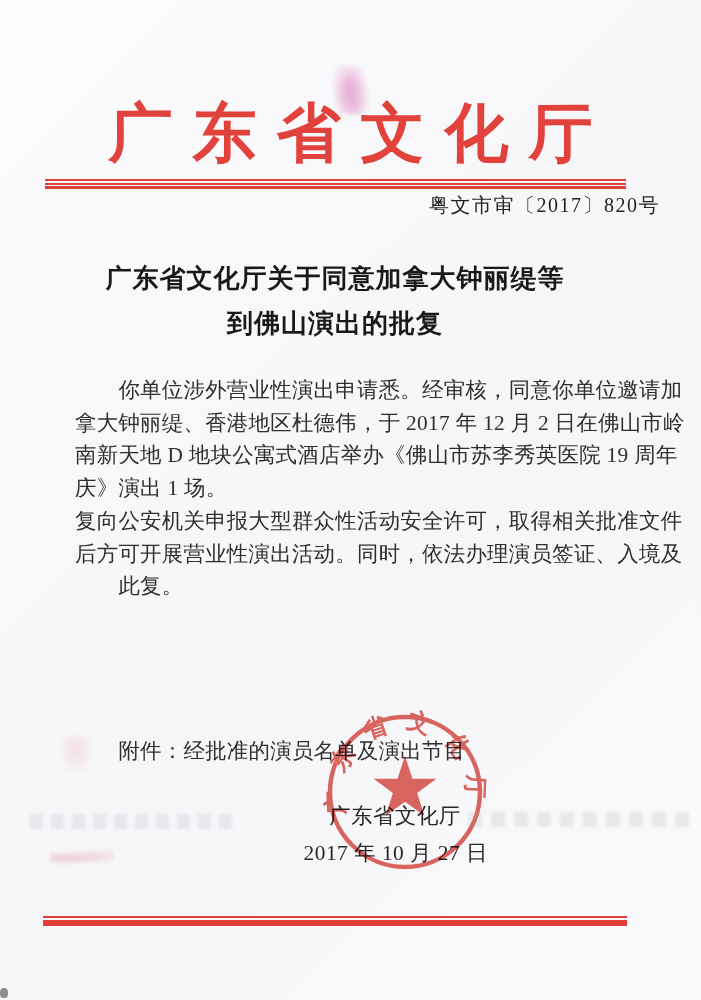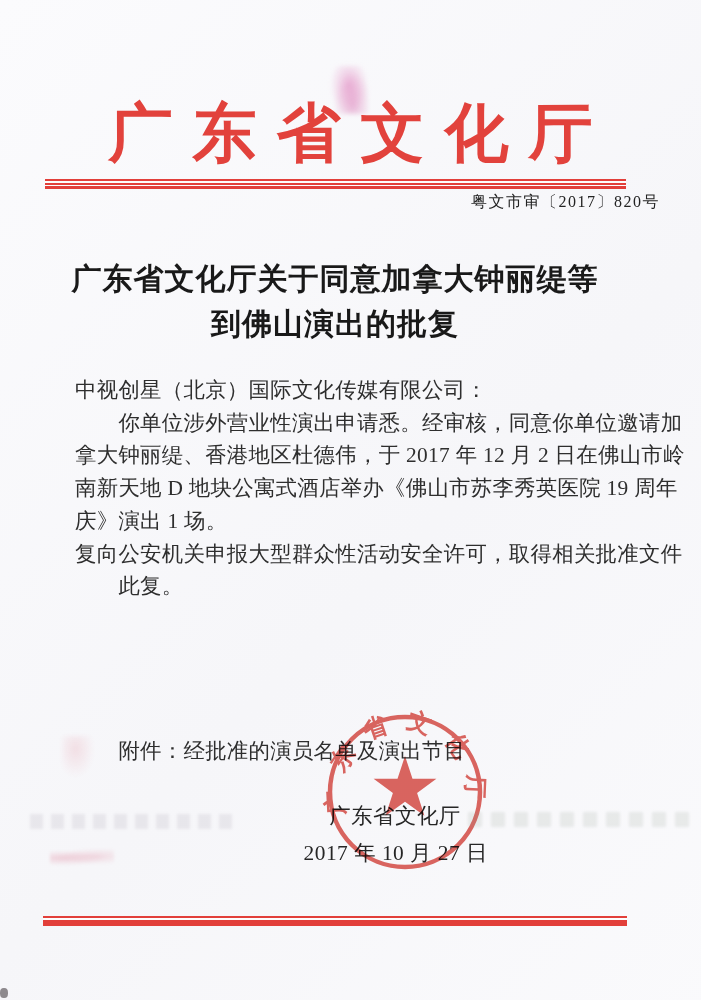--- a/index.html
+++ b/index.html
@@ -31,25 +31,25 @@
   .red-band-top {
     position:absolute; left:45px; top:179px; width:581px; height:10px;
     background: linear-gradient(to bottom, #e23f3a 0 2px, #fdfdfd 2px 4px, #e23f3a 4px 6px, #fdfdfd 6px 7px, #e23f3a 7px 10px);
   }
   .red-band-bottom {
     position:absolute; left:43px; top:916px; width:584px; height:10px;
     background: linear-gradient(to bottom, #e23f3a 0 2px, #fdfdfd 2px 4px, #e23f3a 4px 10px);
   }
   .doc-number {
     position:absolute; right:81px; top:192px;
-    font-size:16px; letter-spacing:1.5px; color:#232323;margin-left:28px;
+    font-size:20px; letter-spacing:1.5px; color:#232323;margin-left:28px;
   }
   .doc-title {
     position:absolute; left:0; top:256px; width:670px; text-align:center;
-    font-size:30px; line-height:45px; font-weight:700; color:#191919; letter-spacing:1px;
+    font-size:26px; line-height:45px; font-weight:700; color:#191919; letter-spacing:1px;
   }
   .body-block {
     position:absolute; left:75px; top:374px; width:600px;
     font-size:21.4px; line-height:32.7px; letter-spacing:0.3px; color:#2e2e2e;
     white-space:nowrap;
   }
   .attachment-line {
     position:absolute; left:75px; top:736px;
     font-size:21.4px; letter-spacing:0.3px; color:#2e2e2e; white-space:nowrap;
   }
@@ -109,26 +109,26 @@
   <div class="red-band-top"></div>
 
   <div class="doc-number">粤文市审〔2017〕820号</div>
 
   <div class="doc-title">
     <div>广东省文化厅关于同意加拿大钟丽缇等</div>
     <div>到佛山演出的批复</div>
   </div>
 
   <div class="body-block">
-    <div>中视创星（北京）国际文化传媒有限公司：</div>
     <div>　　你单位涉外营业性演出申请悉。经审核，同意你单位邀请加</div>
     <div>拿大钟丽缇、香港地区杜德伟，于 2017 年 12 月 2 日在佛山市岭</div>
     <div>南新天地 D 地块公寓式酒店举办《佛山市苏李秀英医院 19 周年</div>
     <div>庆》演出 1 场。</div>
     <div>复向公安机关申报大型群众性活动安全许可，取得相关批准文件</div>
+    <div>后方可开展营业性演出活动。同时，依法办理演员签证、入境及</div>
     <div>　　此复。</div>
   </div>
 
   <div class="attachment-line">　　附件：经批准的演员名单及演出节目</div>
 
   <div class="sig-org">广东省文化厅</div>
   <div class="sig-date">2017 年 10 月 27 日</div>
 
 
   <svg class="seal" viewBox="0 0 170 170" xmlns="http://www.w3.org/2000/svg">

